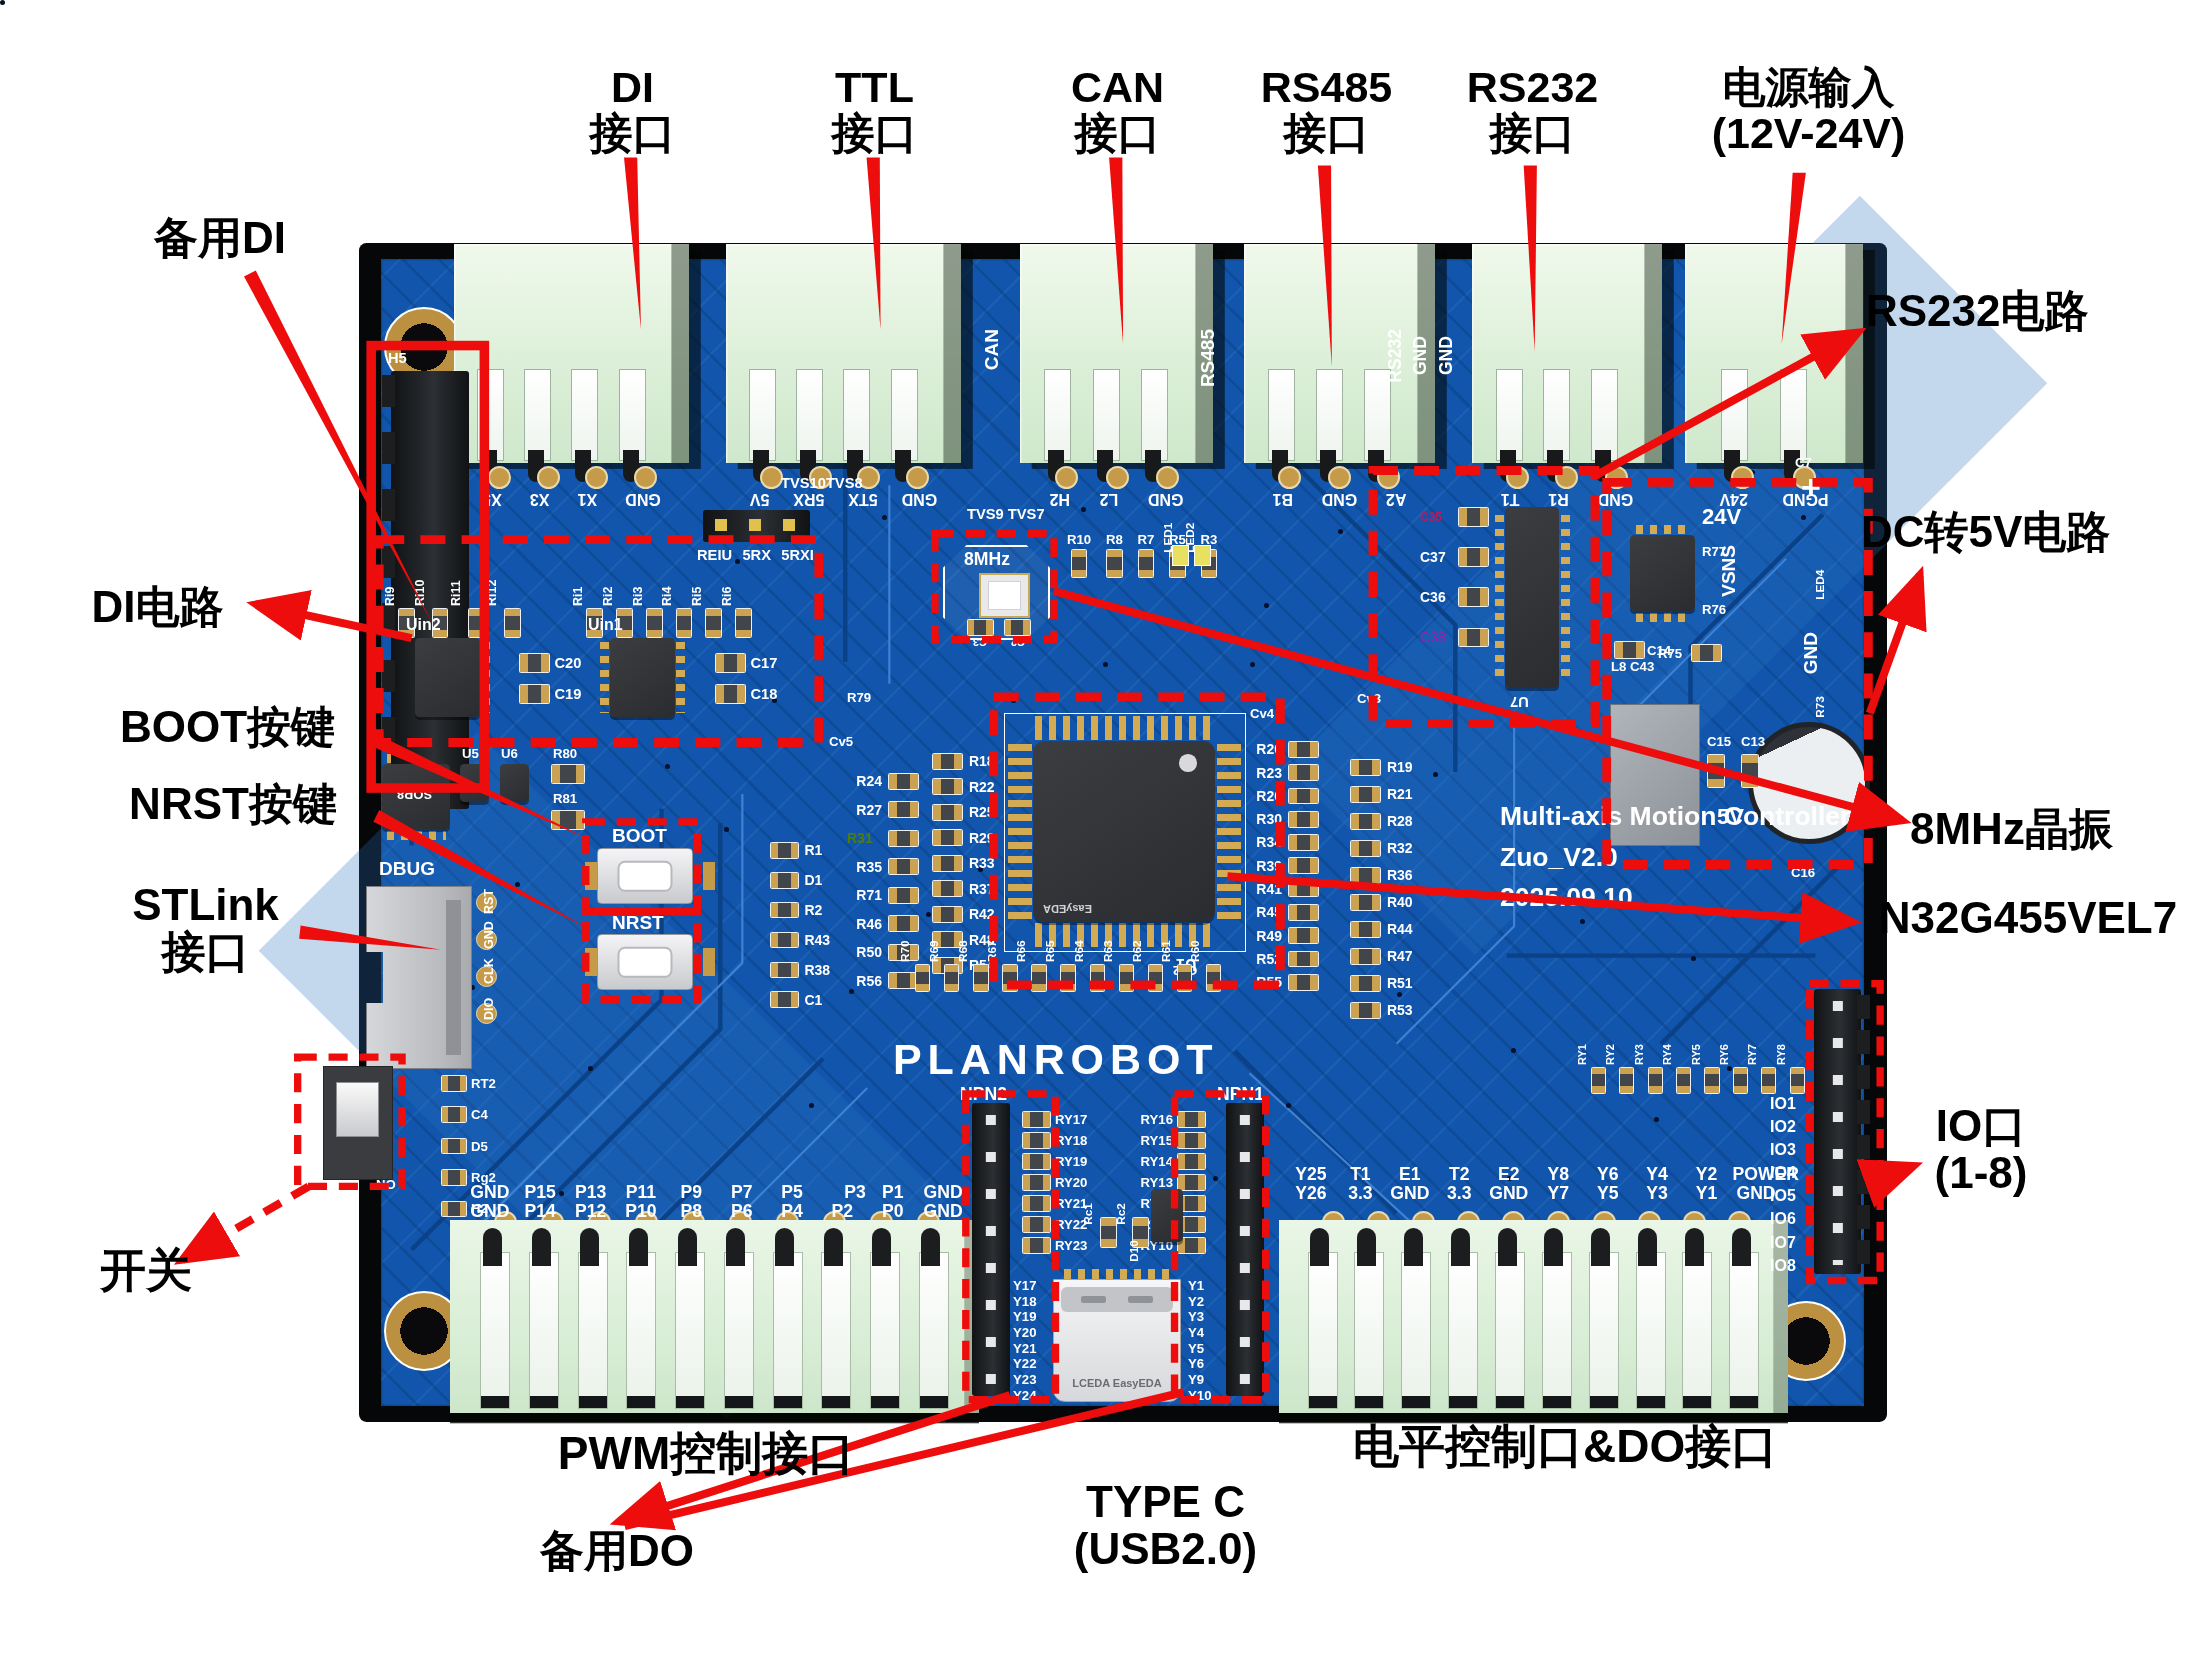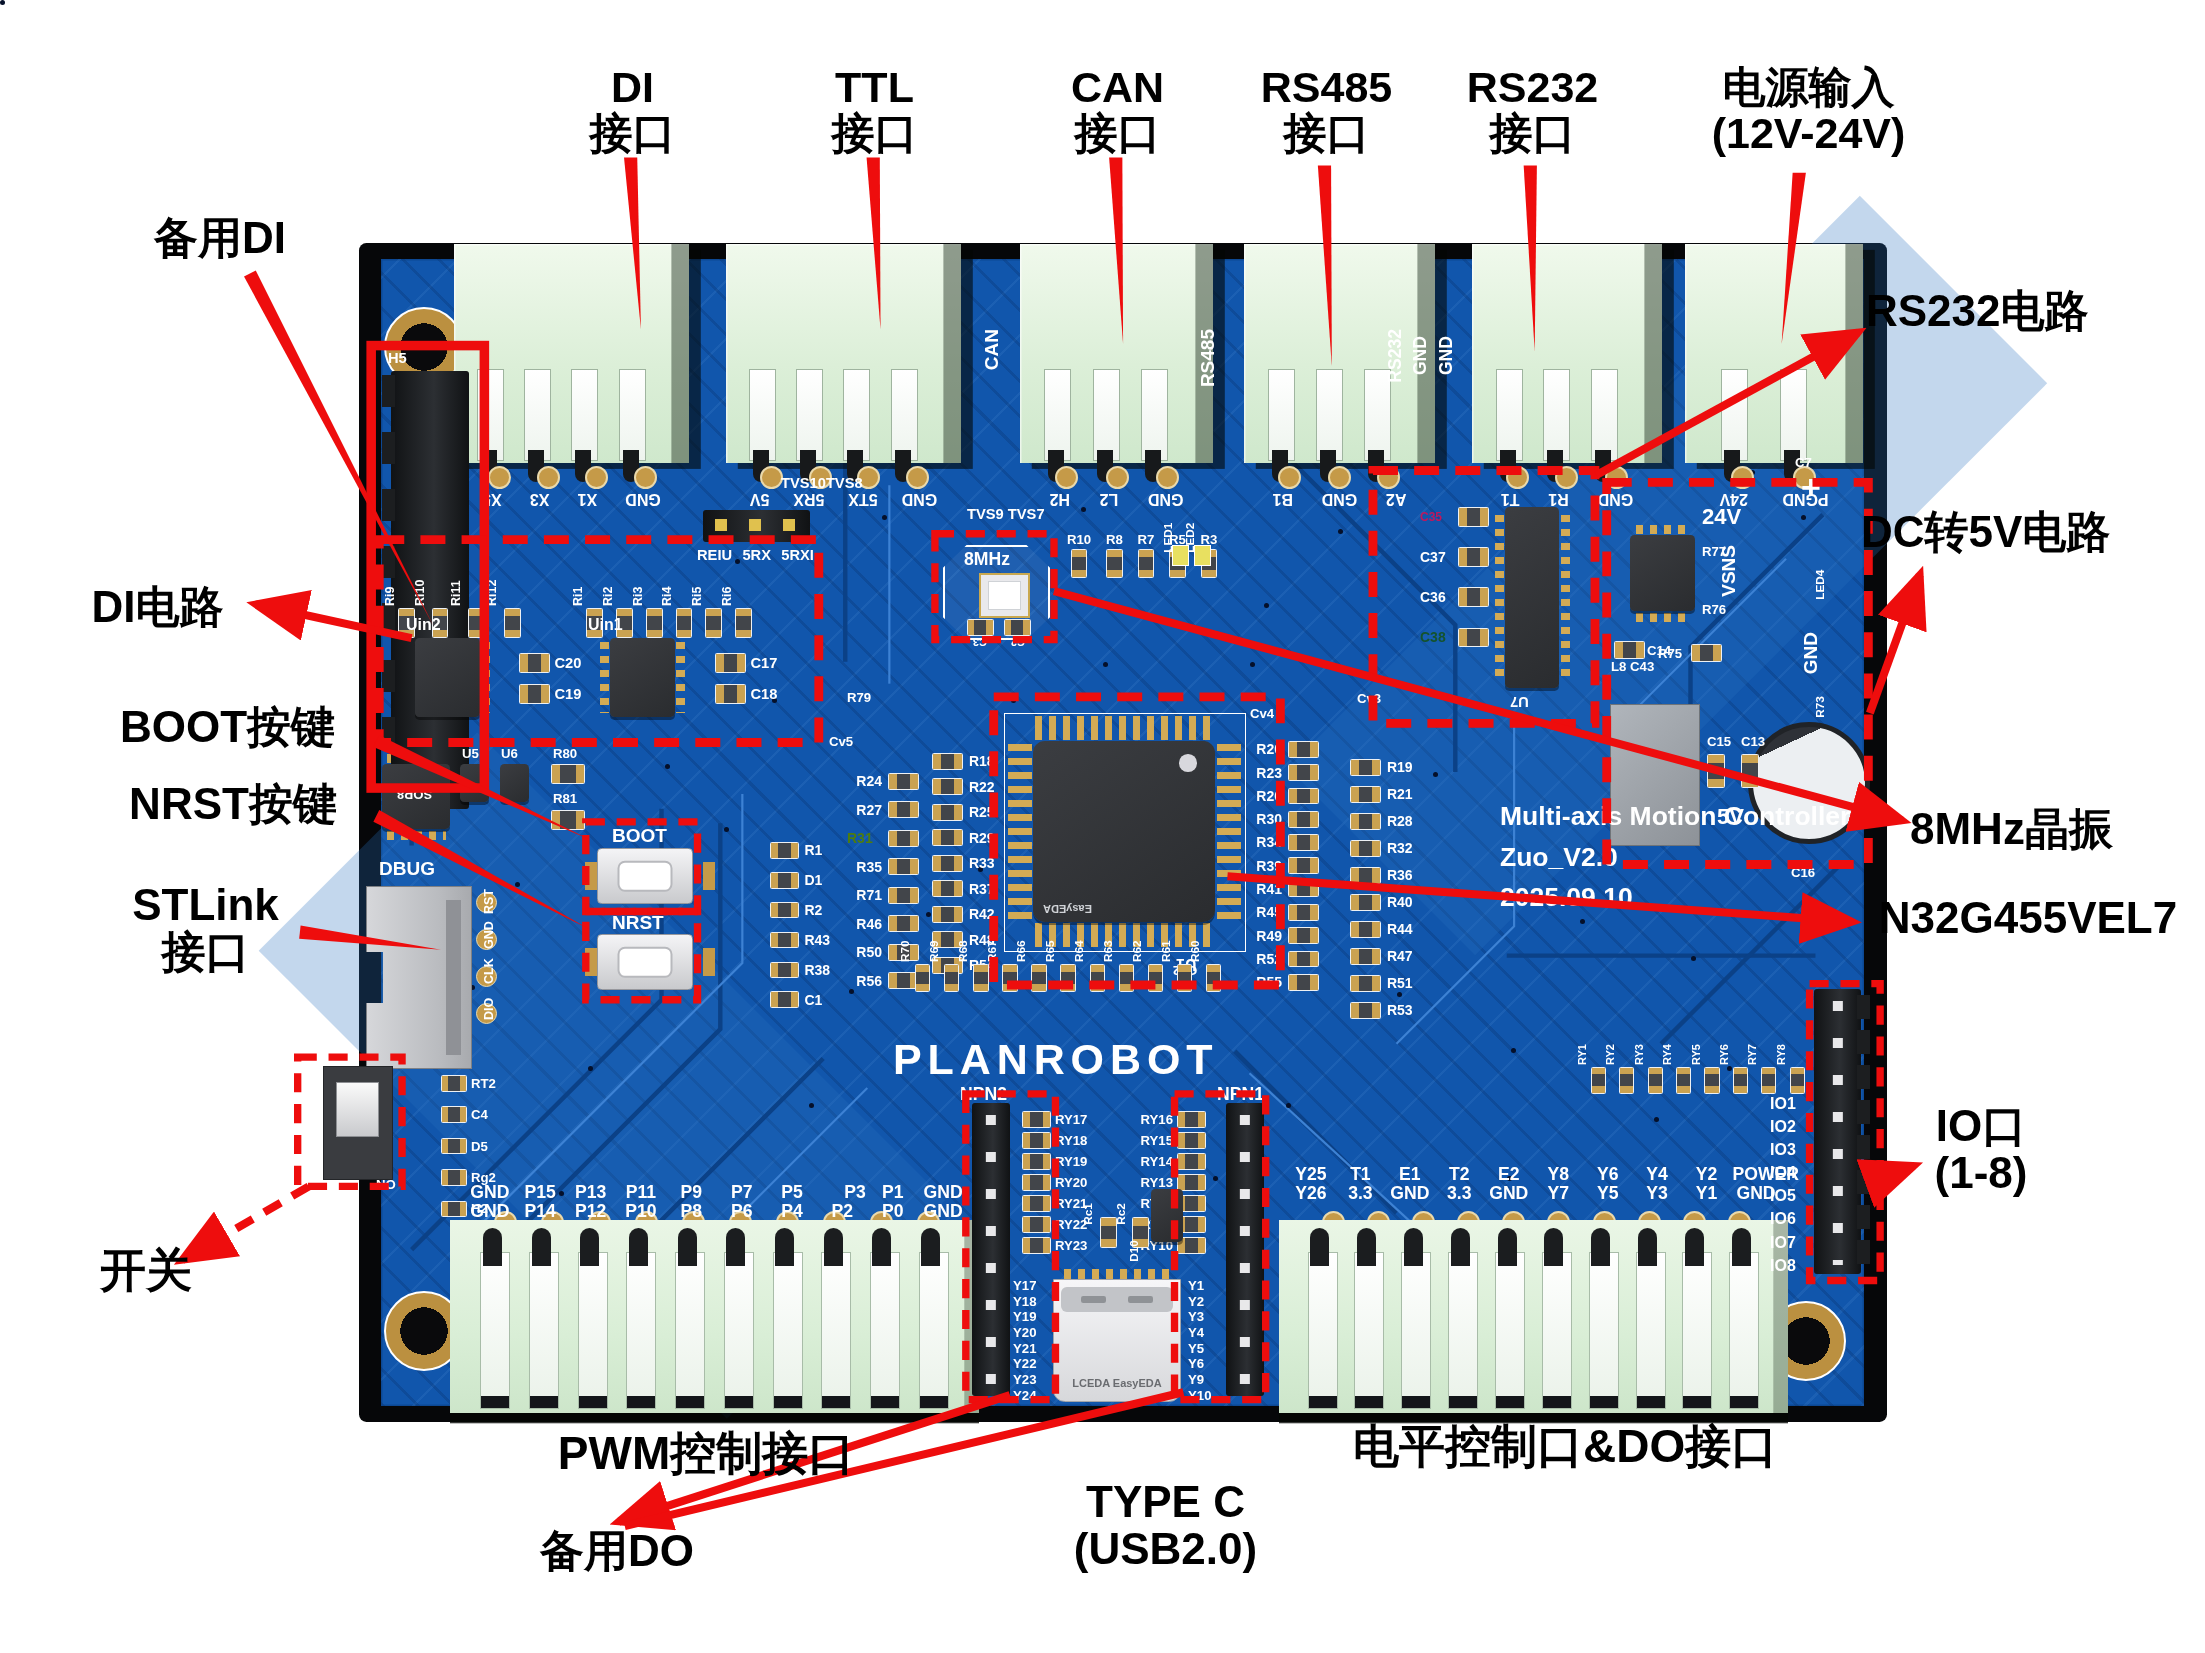--- a/index.html
+++ b/index.html
@@ -719,21 +719,21 @@
       </div>
       <div class="rowf" style="gap:5.9px">
         <span style="color:#fff;font-size:14px;font-weight:700;width:32px">C37</span>
         <i class="chip" style="width:29px;height:17.6px"></i>
       </div>
       <div class="rowf" style="gap:5.9px">
         <span style="color:#fff;font-size:14px;font-weight:700;width:32px">C36</span>
         <i class="chip" style="width:29px;height:17.6px"></i>
       </div>
       <div class="rowf" style="gap:5.9px">
-        <span style="color:#14532d;font-size:14px;font-weight:700;width:32px">C38</span>
+        <span style="color:#a21caf;font-size:14px;font-weight:400;width:32px">C38</span>
         <i class="chip" style="width:29px;height:17.6px"></i>
       </div>
     </div>
 
   <div class="ic" style="left:1630px;top:535px;width:65px;height:76px"></div>
   <div class="pinsH" style="left:1636px;top:525px;width:53px;height:8.8px"></div>
   <div class="pinsH" style="left:1636px;top:613px;width:53px;height:8.8px"></div>
   <div class="silk s30" style="left:1702px;top:506px">24V</div>
   <div class="silk vtext s26" style="left:1719px;top:545px">VSNS</div>
   <div class="silk s18" style="left:1702px;top:545px">R77</div>

